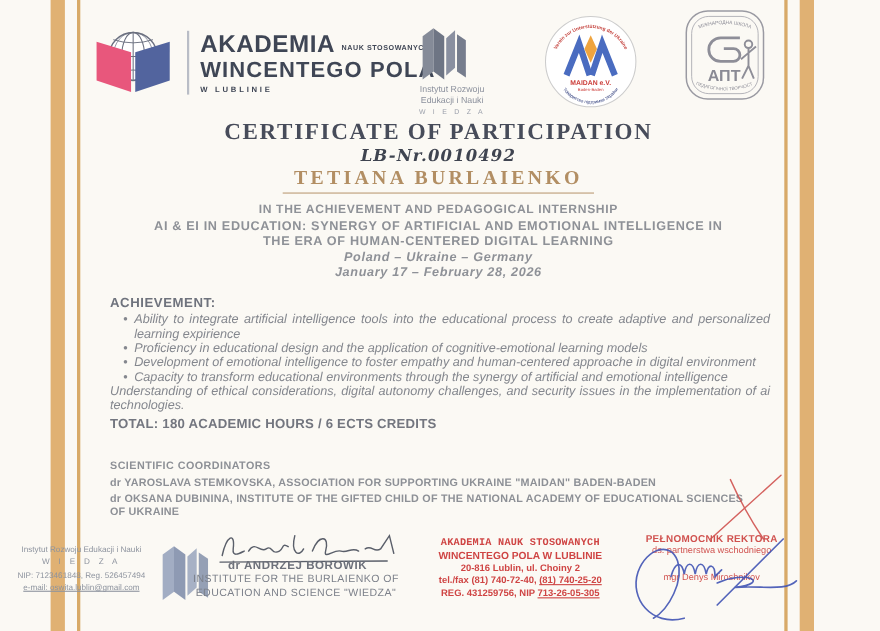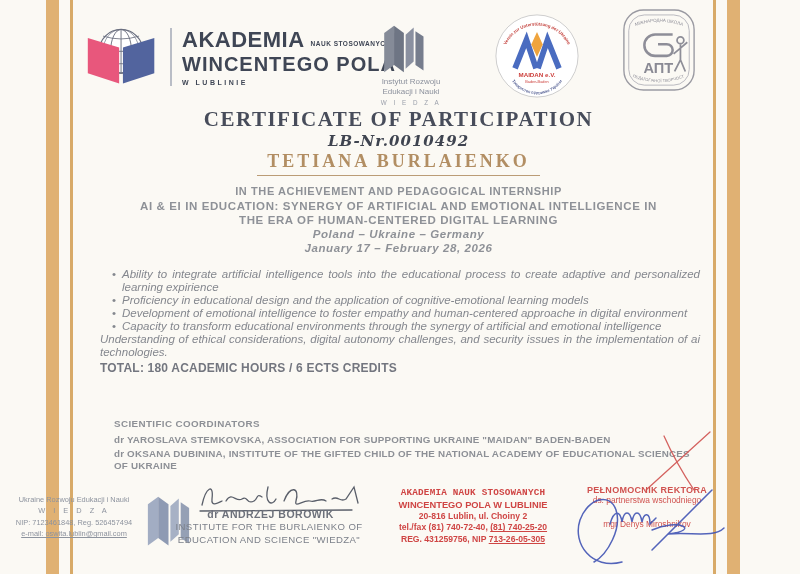--- a/index.html
+++ b/index.html
@@ -52,21 +52,21 @@
 
   
   .achievement { left:100px; right:100px; top:268px; }
   .ach-heading { font-size:12px; font-weight:bold; letter-spacing:0.5px; color:#6f737d; margin-bottom:3px; }
   .ach-item { font-style:italic; font-size:11.5px; line-height:1.13; color:#84878e; text-align:justify; }
   .ach-item.bulleted { margin-left:10px; padding-left:12px; position:relative; }
   .ach-item.bulleted::before { content:"•"; position:absolute; left:2px; top:0; font-style:normal; }
   .ach-total { font-size:12px; font-weight:bold; color:#73767f; margin-top:2px; letter-spacing:0.2px; }
 
   
-  .coordinators { left:100px; right:108px; top:418px;margin-left:14px; }
+  .coordinators { left:100px; right:108px; top:418px; }
   .coord-heading { font-size:9.8px; font-weight:bold; letter-spacing:0.4px; color:#8d9096; margin-bottom:5px; }
   .coord-line { font-size:9.8px; font-weight:bold; letter-spacing:0.2px; color:#8d9096; line-height:1.25; margin-bottom:2px; }
 
   
   .wiedza-contact { left:4px; top:494px; width:140px; text-align:center; font-size:7.4px; color:#8d939e; line-height:1.55; z-index:5; }
   .wc-wiedza { letter-spacing:3px; }
   .wc-email { text-decoration:underline; }
 
   .footer-logo { left:146px; top:484px; z-index:1; }
   .borowik-sig { left:196px; top:477px; z-index:2; }
@@ -177,36 +177,37 @@
 <div class="abs centerline recipient-wrap">
   <span class="recipient">TETIANA BURLAIENKO</span>
 </div>
 <div class="abs centerline pline p-intro">IN THE ACHIEVEMENT AND PEDAGOGICAL INTERNSHIP</div>
 <div class="abs centerline pline p-l1">AI &amp; EI IN EDUCATION: SYNERGY OF ARTIFICIAL AND EMOTIONAL INTELLIGENCE IN</div>
 <div class="abs centerline pline p-l2">THE ERA OF HUMAN-CENTERED DIGITAL LEARNING</div>
 <div class="abs centerline pline p-countries">Poland – Ukraine – Germany</div>
 <div class="abs centerline pline p-dates">January 17 – February 28, 2026</div>
 
 <div class="abs achievement">
+  <div class="ach-heading">ACHIEVEMENT:</div>
   <div class="ach-item bulleted">Ability to integrate artificial intelligence tools into the educational process to create adaptive and personalized learning expirience</div>
   <div class="ach-item bulleted">Proficiency in educational design and the application of cognitive-emotional learning models</div>
   <div class="ach-item bulleted">Development of emotional intelligence to foster empathy and human-centered approache in digital environment</div>
   <div class="ach-item bulleted">Capacity to transform educational environments through the synergy of artificial and emotional intelligence</div>
   <div class="ach-item">Understanding of ethical considerations, digital autonomy challenges, and security issues in the implementation of ai technologies.</div>
   <div class="ach-total">TOTAL: 180 ACADEMIC HOURS / 6 ECTS CREDITS</div>
 </div>
 
 <div class="abs coordinators">
   <div class="coord-heading">SCIENTIFIC COORDINATORS</div>
   <div class="coord-line">dr YAROSLAVA STEMKOVSKA, ASSOCIATION FOR SUPPORTING UKRAINE "MAIDAN" BADEN-BADEN</div>
   <div class="coord-line">dr OKSANA DUBININA, INSTITUTE OF THE GIFTED CHILD OF THE NATIONAL ACADEMY OF EDUCATIONAL SCIENCES OF UKRAINE</div>
 </div>
 
 <div class="abs wiedza-contact">
-  <div>Ukraine Rozwoju Edukacji i Nauki</div>
+  <div>Instytut Rozwoju Edukacji i Nauki</div>
   <div class="wc-wiedza">W I E D Z A</div>
   <div>NIP: 7123461848, Reg. 526457494</div>
   <div class="wc-email">e-mail: oswita.lublin@gmail.com</div>
 </div>
 
 <div class="abs footer-logo">
   <svg width="60" height="74" viewBox="0 0 64 56" opacity="0.85">
     <polygon points="2,10 13,2 13,46 2,54" fill="#93a0bb"></polygon>
     <polygon points="13,2 24,10 24,54 13,46" fill="#7c8aa8"></polygon>
     <polygon points="26,12 35,4 35,42 26,50" fill="#99a5bd"></polygon>

